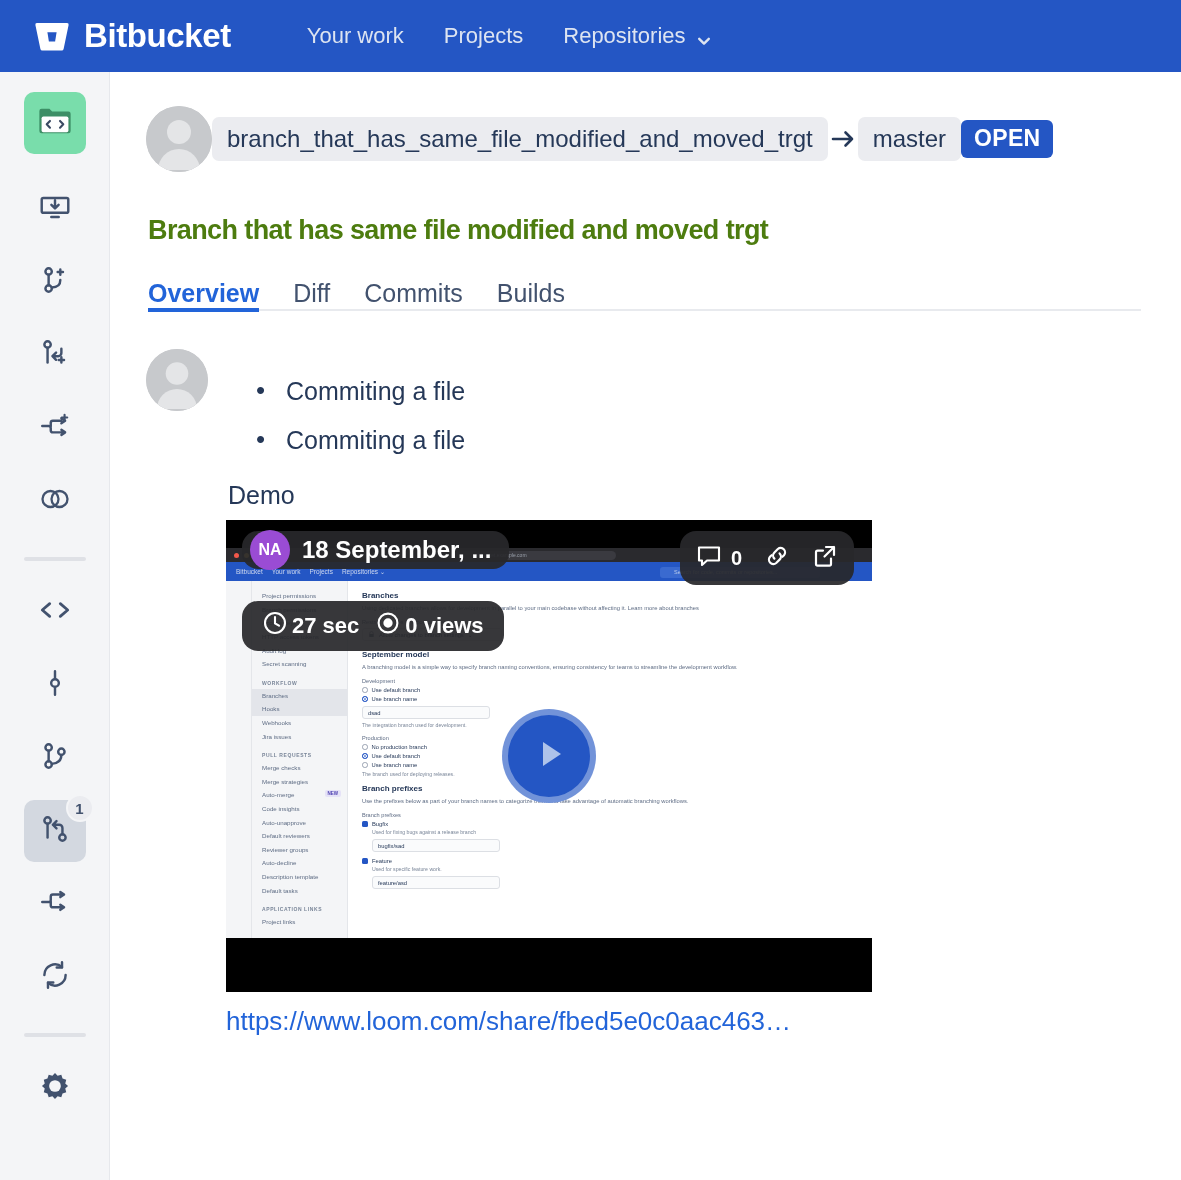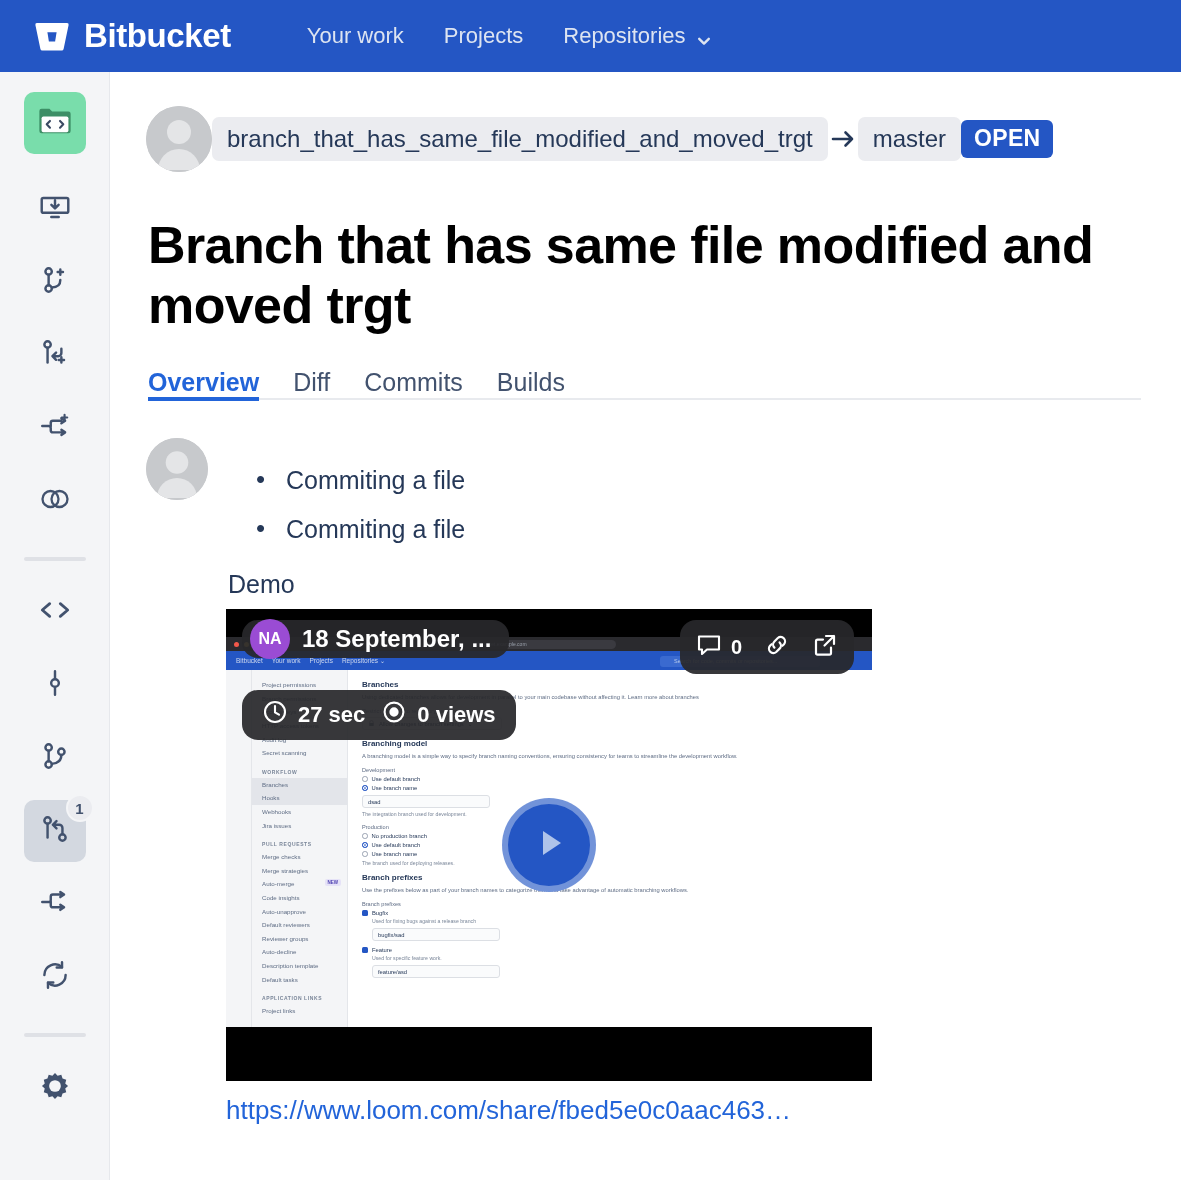--- a/index.html
+++ b/index.html
@@ -77,21 +77,21 @@
     white-space: nowrap;
   }
   .arrow-ico { width: 30px; height: 30px; color: #253858; flex: 0 0 30px; }
   .open-badge {
     background: #2456c4; color: #ffffff; font-weight: 700;
     font-size: 23px; letter-spacing: 0.3px;
     border-radius: 6px; padding: 5px 13px 6px 13px;
   }
 
   .pr-title {
-    font-size: 52px; font-weight: 700; color: #000000;
+    font-size: 27px; font-weight: 700; color: #4d7c0f;
     margin: 43px 0 0 2px; letter-spacing: -0.6px;
   }
 
   .tabs {
     display: flex; align-items: flex-end; gap: 34px;
     margin: 33px 0 0 2px; border-bottom: 2px solid #e8eaee;
     padding-bottom: 0;
   }
   .tab {
     font-size: 25px; color: #42526e; 
@@ -195,21 +195,21 @@
     font-size: 16px; font-weight: 700; color: #fff; flex: 0 0 40px;
   }
   .chip-title .ttl {
     font-size: 24px; white-space: nowrap; overflow: hidden;
     text-overflow: ellipsis;
   }
   .chip-actions { right: 18px; top: 11px; height: 54px; padding: 0 16px; gap: 22px; }
   .chip-actions .act { display: flex; align-items: center; gap: 9px; cursor: pointer; }
   .chip-actions .cnt { font-size: 20px; font-weight: 700; }
   .chip-stats { left: 16px; top: 81px; height: 50px; padding: 0 20px; gap: 16px; }
-  .chip-stats .stat { display: flex; align-items: center; gap: 10px; font-size: 22px; }
+  .chip-stats .stat { display: flex; align-items: center; gap: 4px; font-size: 22px; }
 
   .play-btn {
     position: absolute; left: 50%; top: 50%; transform: translate(-50%,-50%);
     width: 94px; height: 94px; border-radius: 50%;
     background: #2456c4; border: 6px solid rgba(144,170,224,0.72);
     display: flex; align-items: center; justify-content: center; cursor: pointer;
   }
 
   .loom-link {
     display: block; font-size: 26px; color: #2264d9;
@@ -495,21 +495,21 @@
                   <span>
                     <svg viewBox="0 0 10 10" width="7" height="7">
                         <path d="M2.6 4.4 V3.2 a2.4 2.4 0 0 1 4.8 0 v1.2" fill="none" stroke="#5e6c84" stroke-width="1"></path>
                         <rect x="1.8" y="4.3" width="6.4" height="4.4" rx="0.8" fill="#5e6c84"></rect>
                       </svg>
                   </span>
                   <span>Allow changes to branch settings</span>
                   <span>⌄</span>
                 </div>
 
-                <div class="mini-h">Branching model</div>
+                <div class="mini-h">September model</div>
                 <div class="mini-p">A branching model is a simple way to specify branch naming conventions, ensuring consistency for teams to streamline the development workflow.</div>
 
                 <div class="mini-lbl">Development</div>
                 <div class="mini-radio">
                   <span class="rdo"></span>
                   <span>Use default branch</span>
                 </div>
                 <div class="mini-radio">
                   <span class="rdo on"></span>
                   <span>Use branch name</span>

